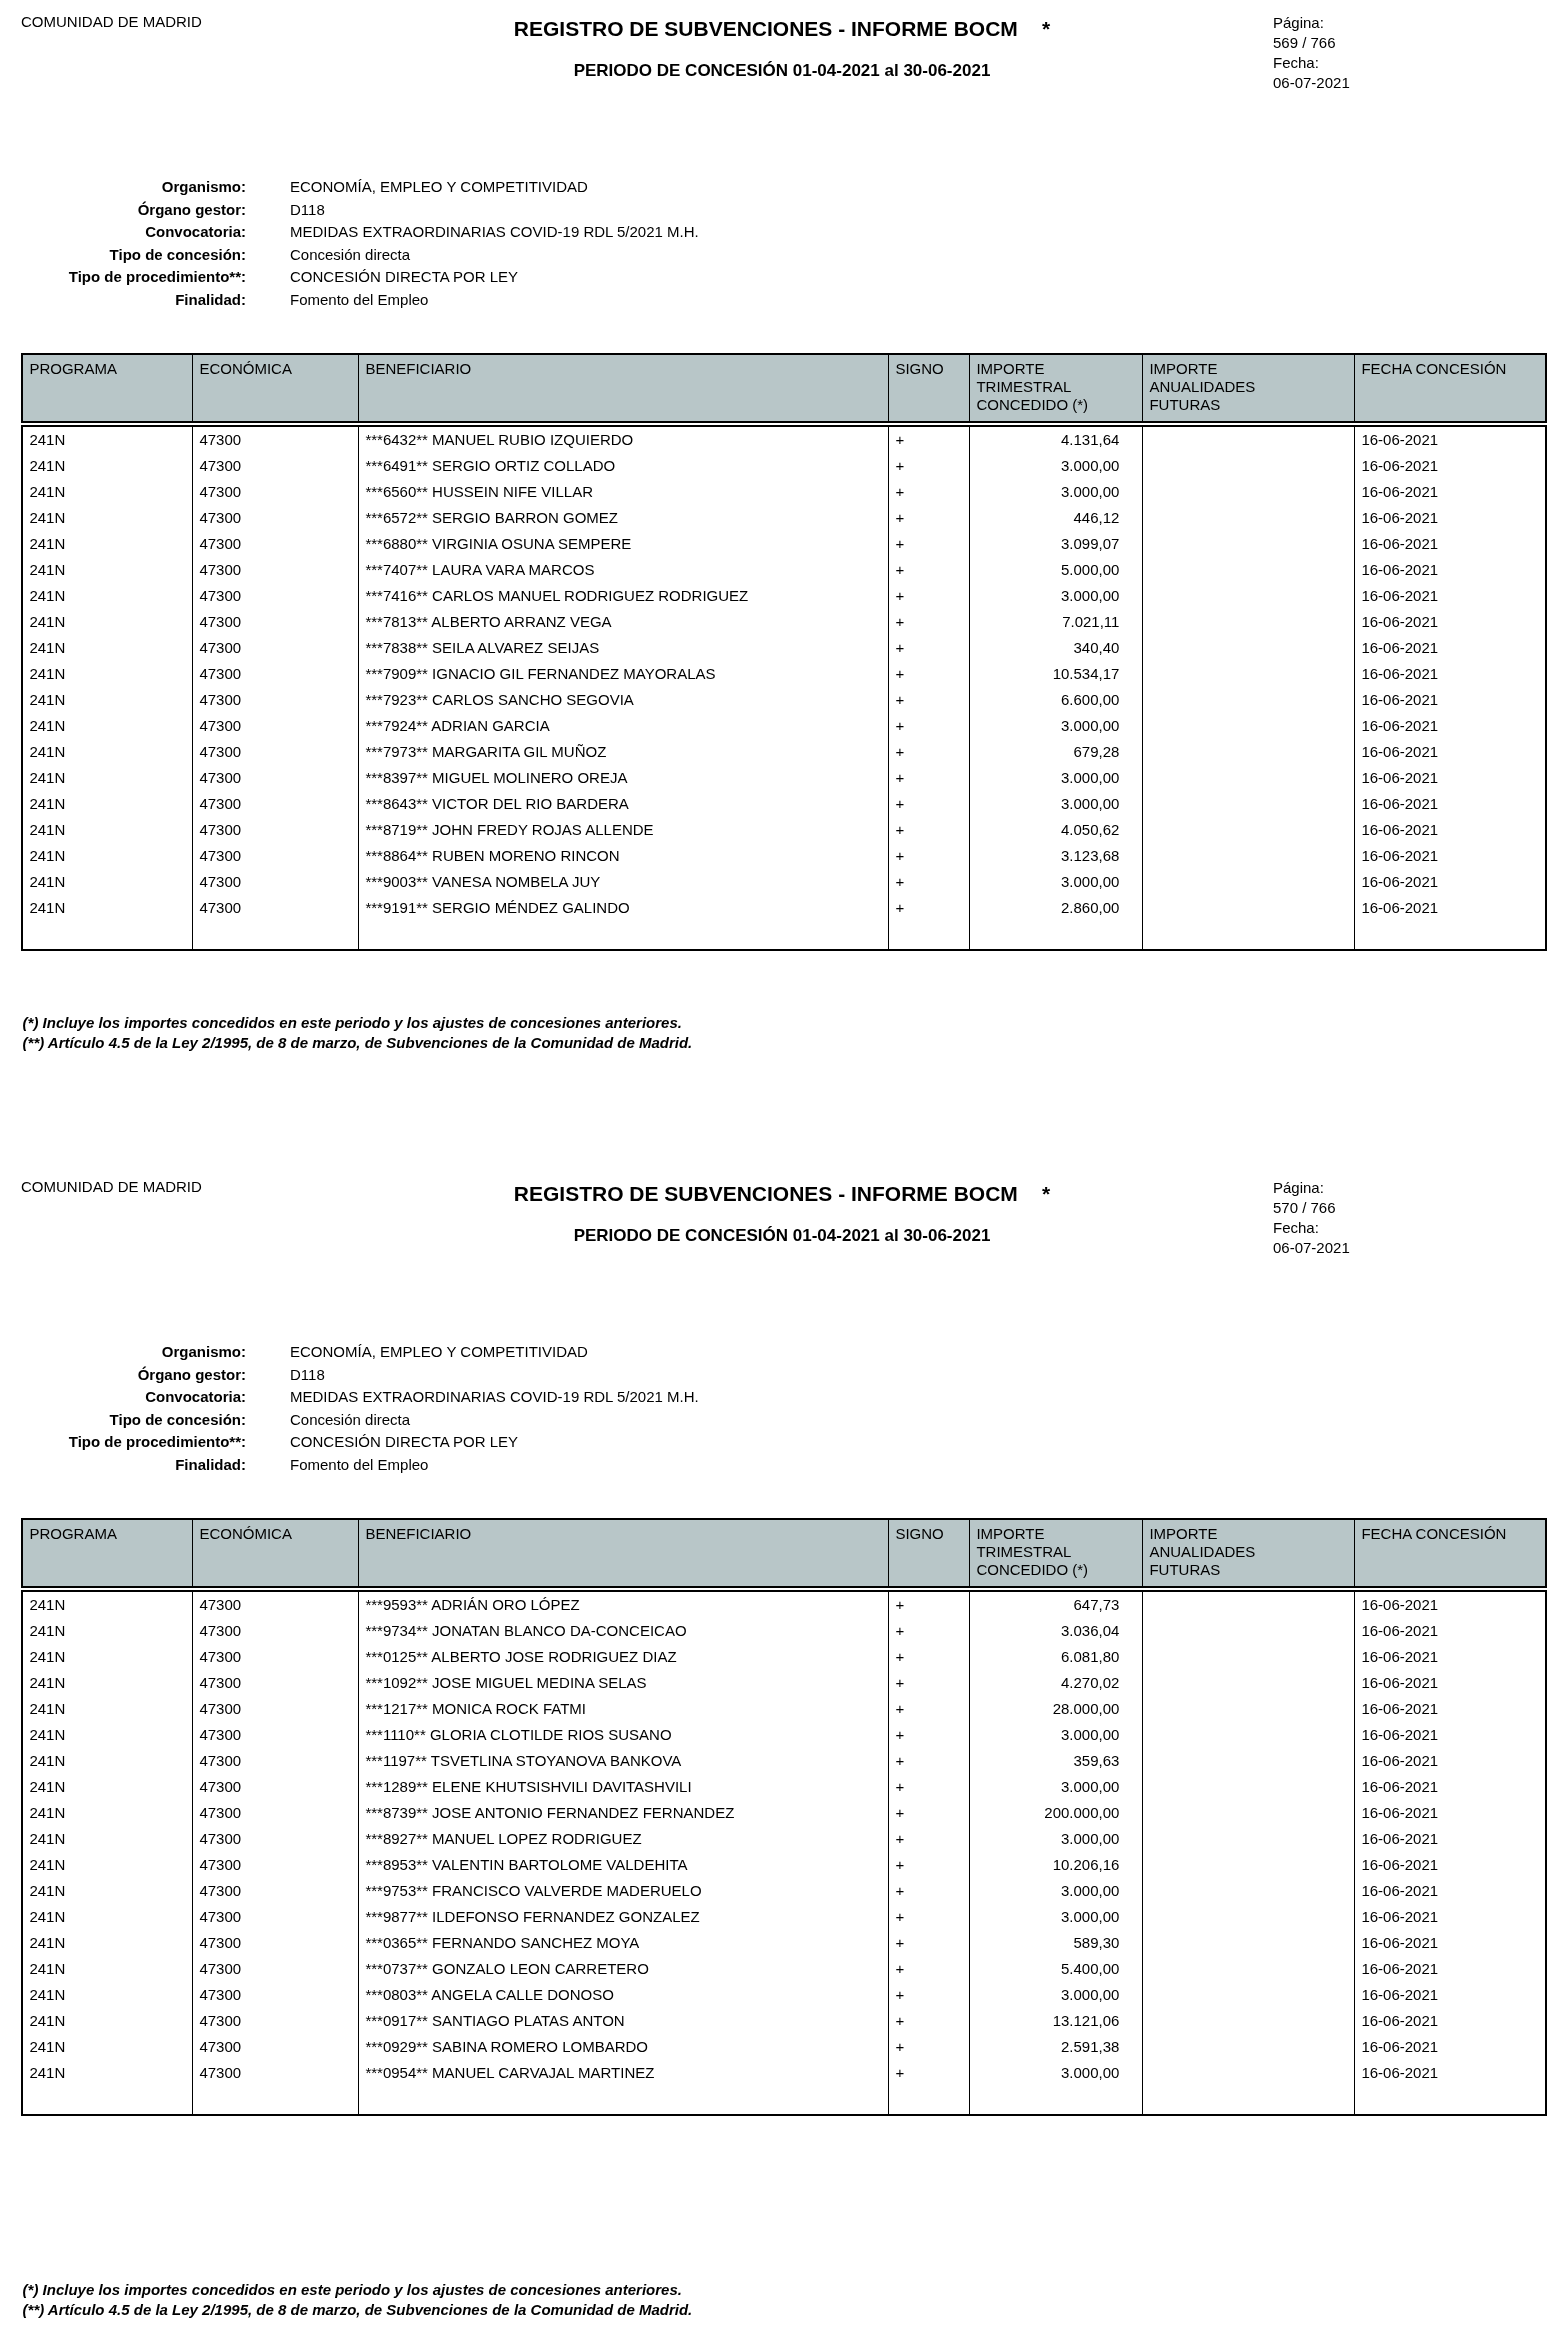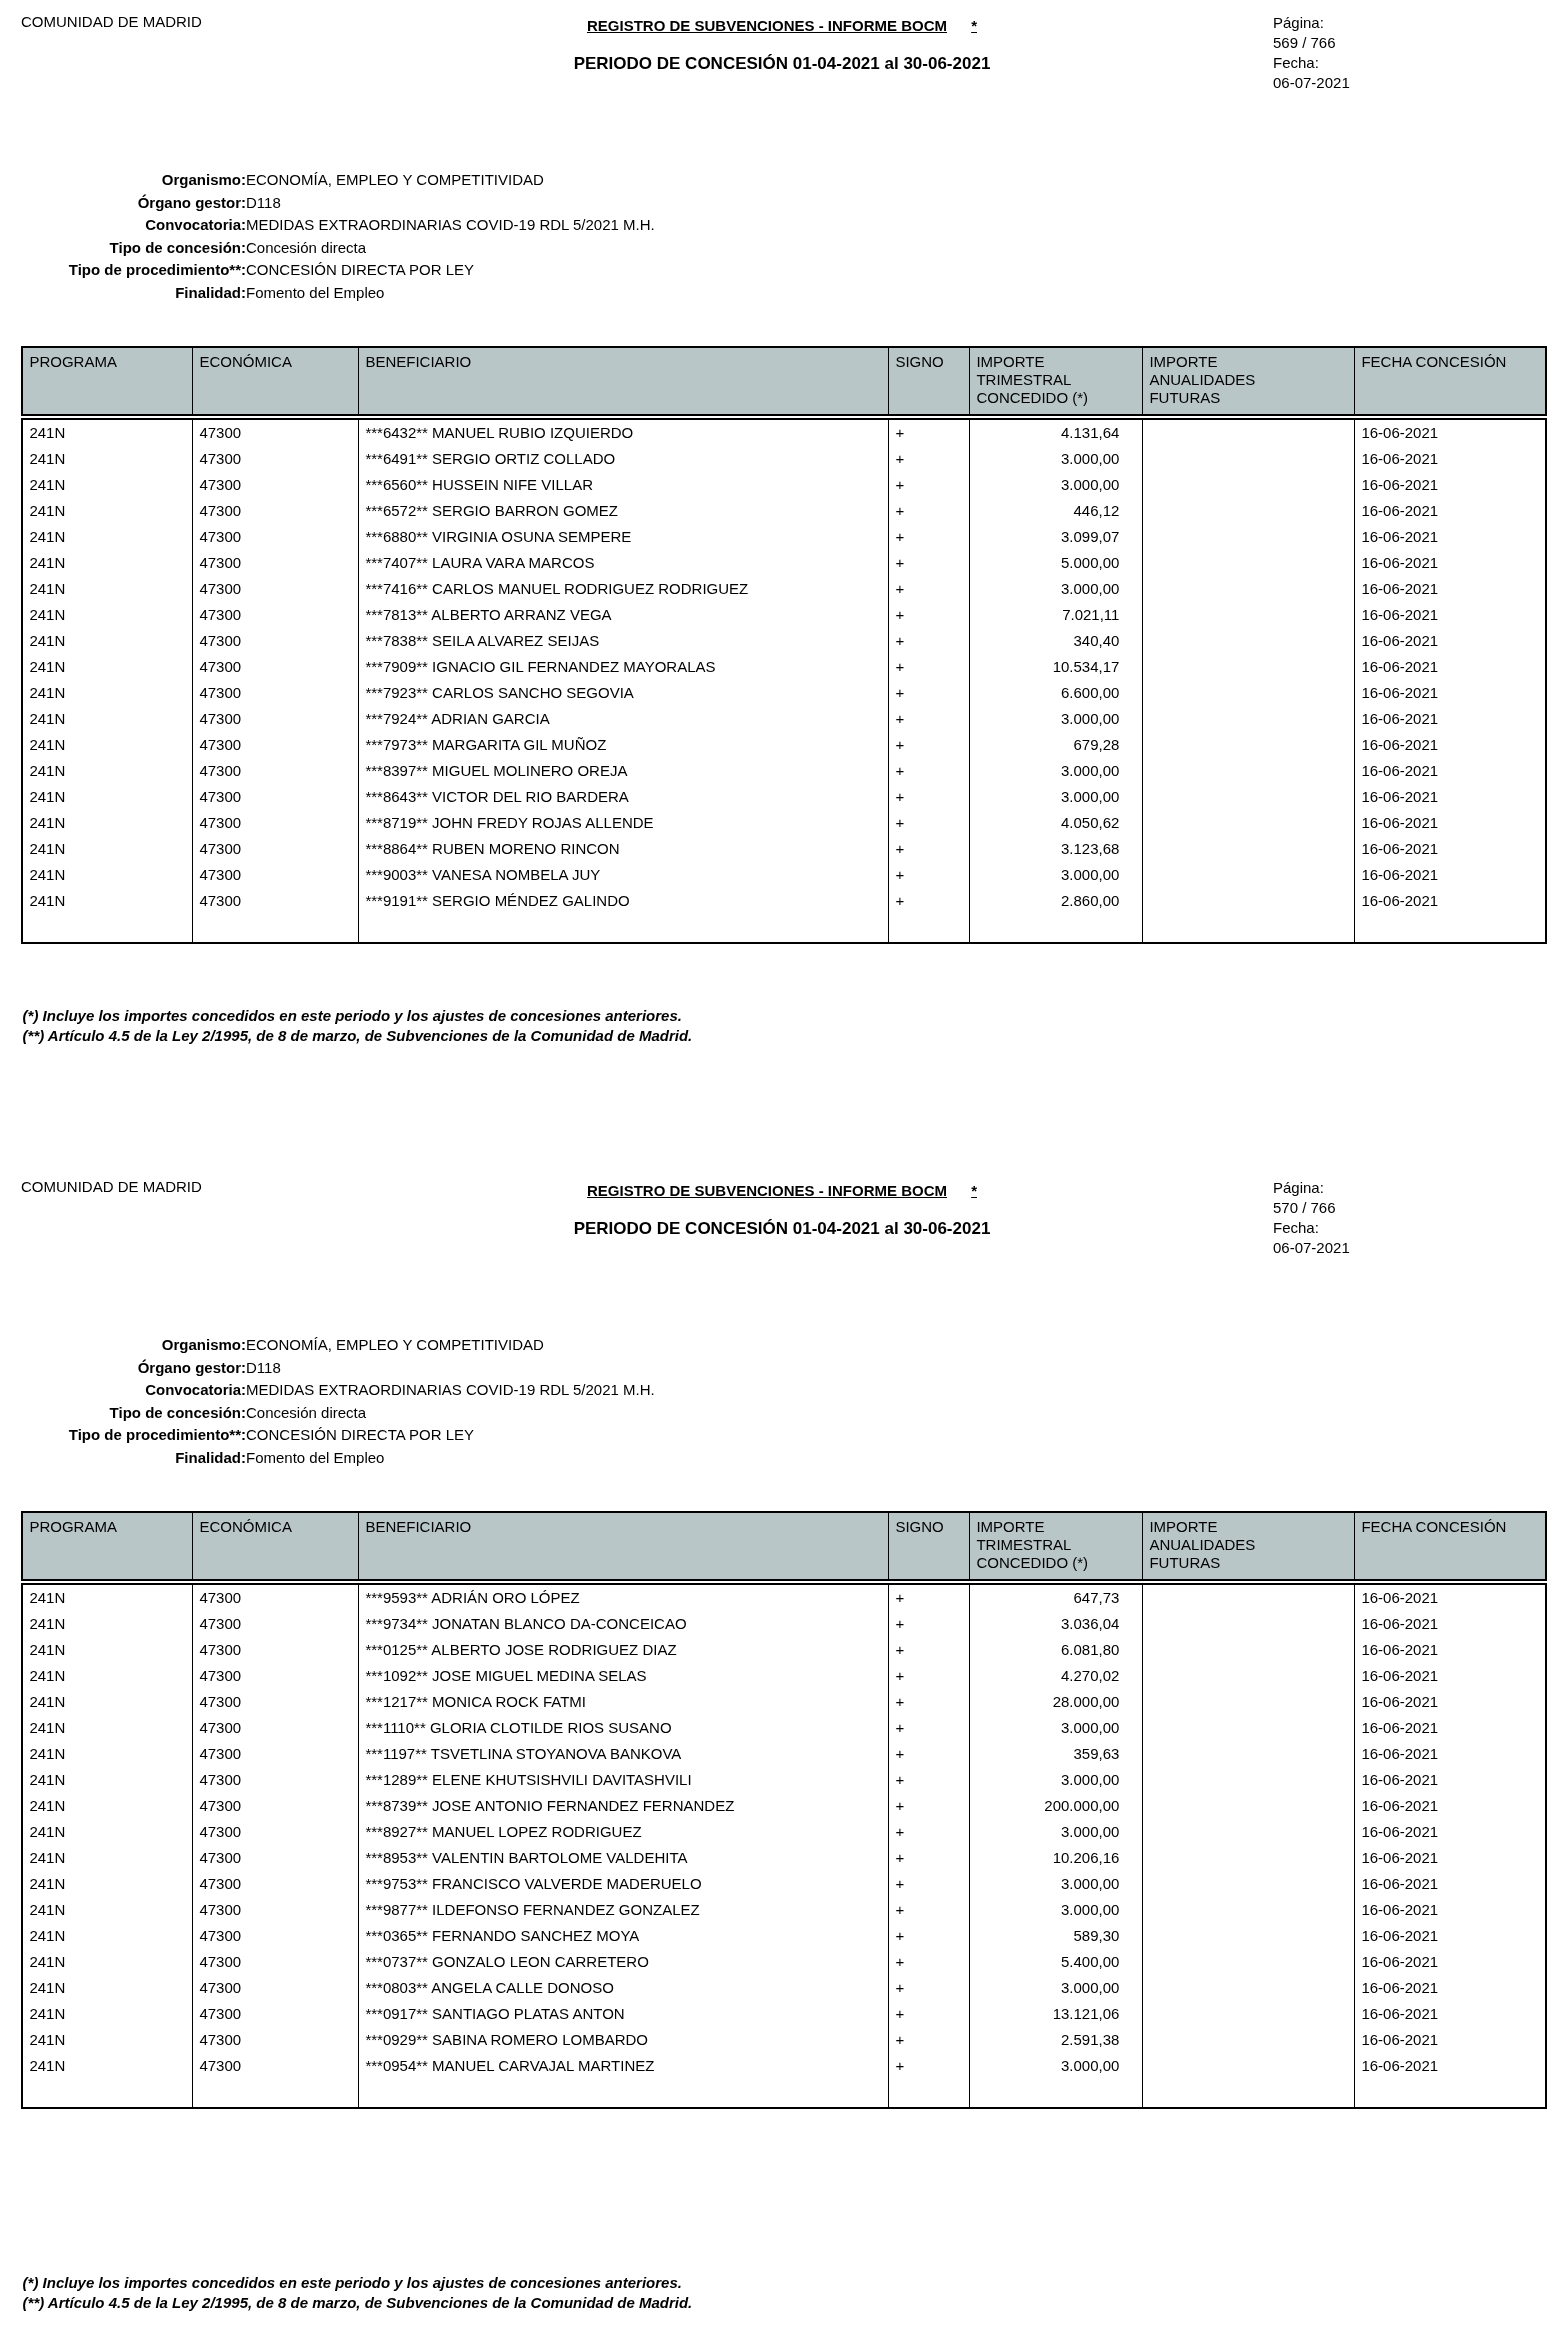--- a/index.html
+++ b/index.html
@@ -21,31 +21,31 @@
     position:absolute; left:21px; top:12.7px;
     font-size:15px;
   }
   .pageinfo {
     position:absolute; left:1273px; top:12.7px;
     font-size:15px; line-height:20px;
   }
   .pageinfo .row { display:flex;flex-direction:column; }
   .pageinfo .lbl { width:67px; }
   .titles { text-align:center; padding-top:17px; }
-  .title-line { font-size:15px; font-weight:bold;text-decoration:underline; }
+  .title-line { font-size:21px; font-weight:bold; }
   .title-mark { margin-left:21px; font-weight:bold; }
   .subtitle {
     text-align:center; font-size:17px; font-weight:bold;
     margin-top:20px;
   }
   
   .meta { margin:98px 0 0 21px; font-size:15px; }
   .meta-row { display:flex; margin-bottom:7px; line-height:15.6px; }
   .meta-label { width:225px; font-weight:bold; flex:none;text-align:right; }
-  .meta-value { white-space:nowrap; }
+  .meta-value { white-space:nowrap;margin-left:44px; }
   
   .tbl { width:1526px; margin:45px 0 0 21px; font-size:15px; }
   .thead {
     display:flex;
     border:2.1px solid var(--border,#000);
     background:var(--table-header-bg,#b8c6c8);
     font-weight:normal;
   }
   .th {
     padding:5px 6.4px;

